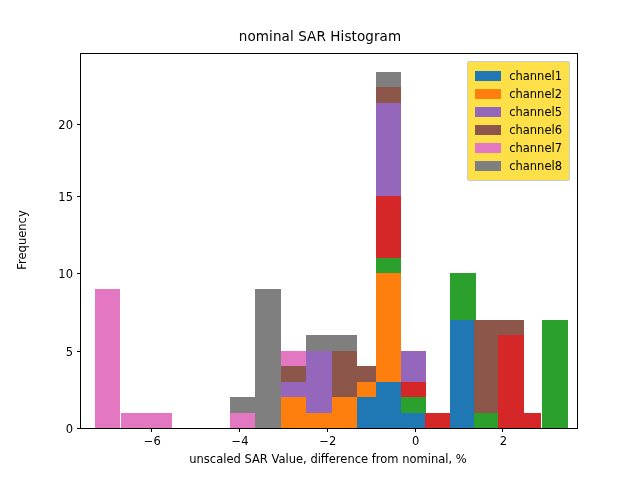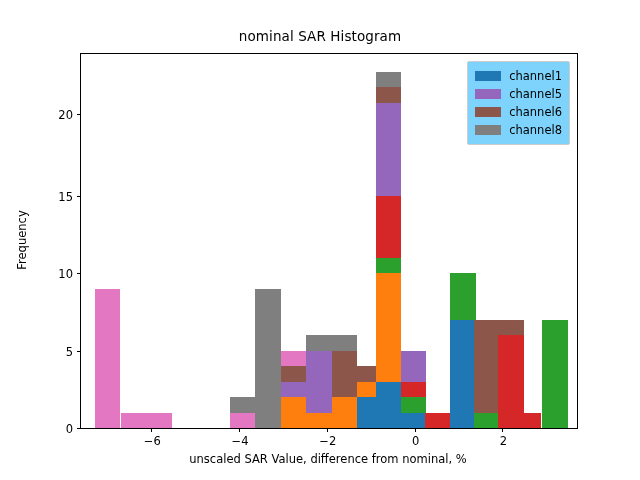--- a/index.html
+++ b/index.html
@@ -124,21 +124,21 @@
     transform: rotate(-90deg);
     white-space: nowrap;
     display: block;
   }
 
   
   #legend {
     position: absolute;
     right: 7px;
     top: 7px;
-    background: #7dd3fc;
+    background: #fde047;
     border: 0.9px solid #cccccc;
     border-radius: 2px;
     padding: 5px 7px 5px 7px;
     box-sizing: border-box;
   }
   .legend-row {
     display: flex;
     align-items: center;
     height: 18px;
   }
@@ -247,21 +247,21 @@
         </div>
         <div class="ytick" style="top: 296.567px;">
           <div class="ytick-label">5</div>
         </div>
         <div class="ytick" style="top: 219.135px;">
           <div class="ytick-label">10</div>
         </div>
         <div class="ytick" style="top: 141.702px;">
           <div class="ytick-label">15</div>
         </div>
-        <div class="ytick" style="top: 60px;">
+        <div class="ytick" style="top: 70px;">
           <div class="ytick-label">20</div>
         </div>
         <div class="xtick" style="left: 70.2301px;">
           <div class="xtick-label">−6</div>
         </div>
         <div class="xtick" style="left: 158.018px;">
           <div class="xtick-label">−4</div>
         </div>
         <div class="xtick" style="left: 245.805px;">
           <div class="xtick-label">−2</div>
@@ -272,28 +272,36 @@
         <div class="xtick" style="left: 421.381px;">
           <div class="xtick-label">2</div>
         </div>
       </div>
     <div id="legend">
         <div class="legend-row">
           <span class="legend-swatch" style="background: rgb(31, 119, 180);"></span>
           <span class="legend-text">channel1</span>
         </div>
         <div class="legend-row">
+          <span class="legend-swatch" style="background: rgb(255, 127, 14);"></span>
+          <span class="legend-text">channel2</span>
+        </div>
+        <div class="legend-row">
           <span class="legend-swatch" style="background: rgb(148, 103, 189);"></span>
           <span class="legend-text">channel5</span>
         </div>
         <div class="legend-row">
           <span class="legend-swatch" style="background: rgb(140, 86, 75);"></span>
           <span class="legend-text">channel6</span>
         </div>
         <div class="legend-row">
+          <span class="legend-swatch" style="background: rgb(227, 119, 194);"></span>
+          <span class="legend-text">channel7</span>
+        </div>
+        <div class="legend-row">
           <span class="legend-swatch" style="background: rgb(127, 127, 127);"></span>
           <span class="legend-text">channel8</span>
         </div>
       </div>
   </div>
 
   <div id="xlabel">unscaled SAR Value, difference from nominal, %</div>
 
 </div>
 

